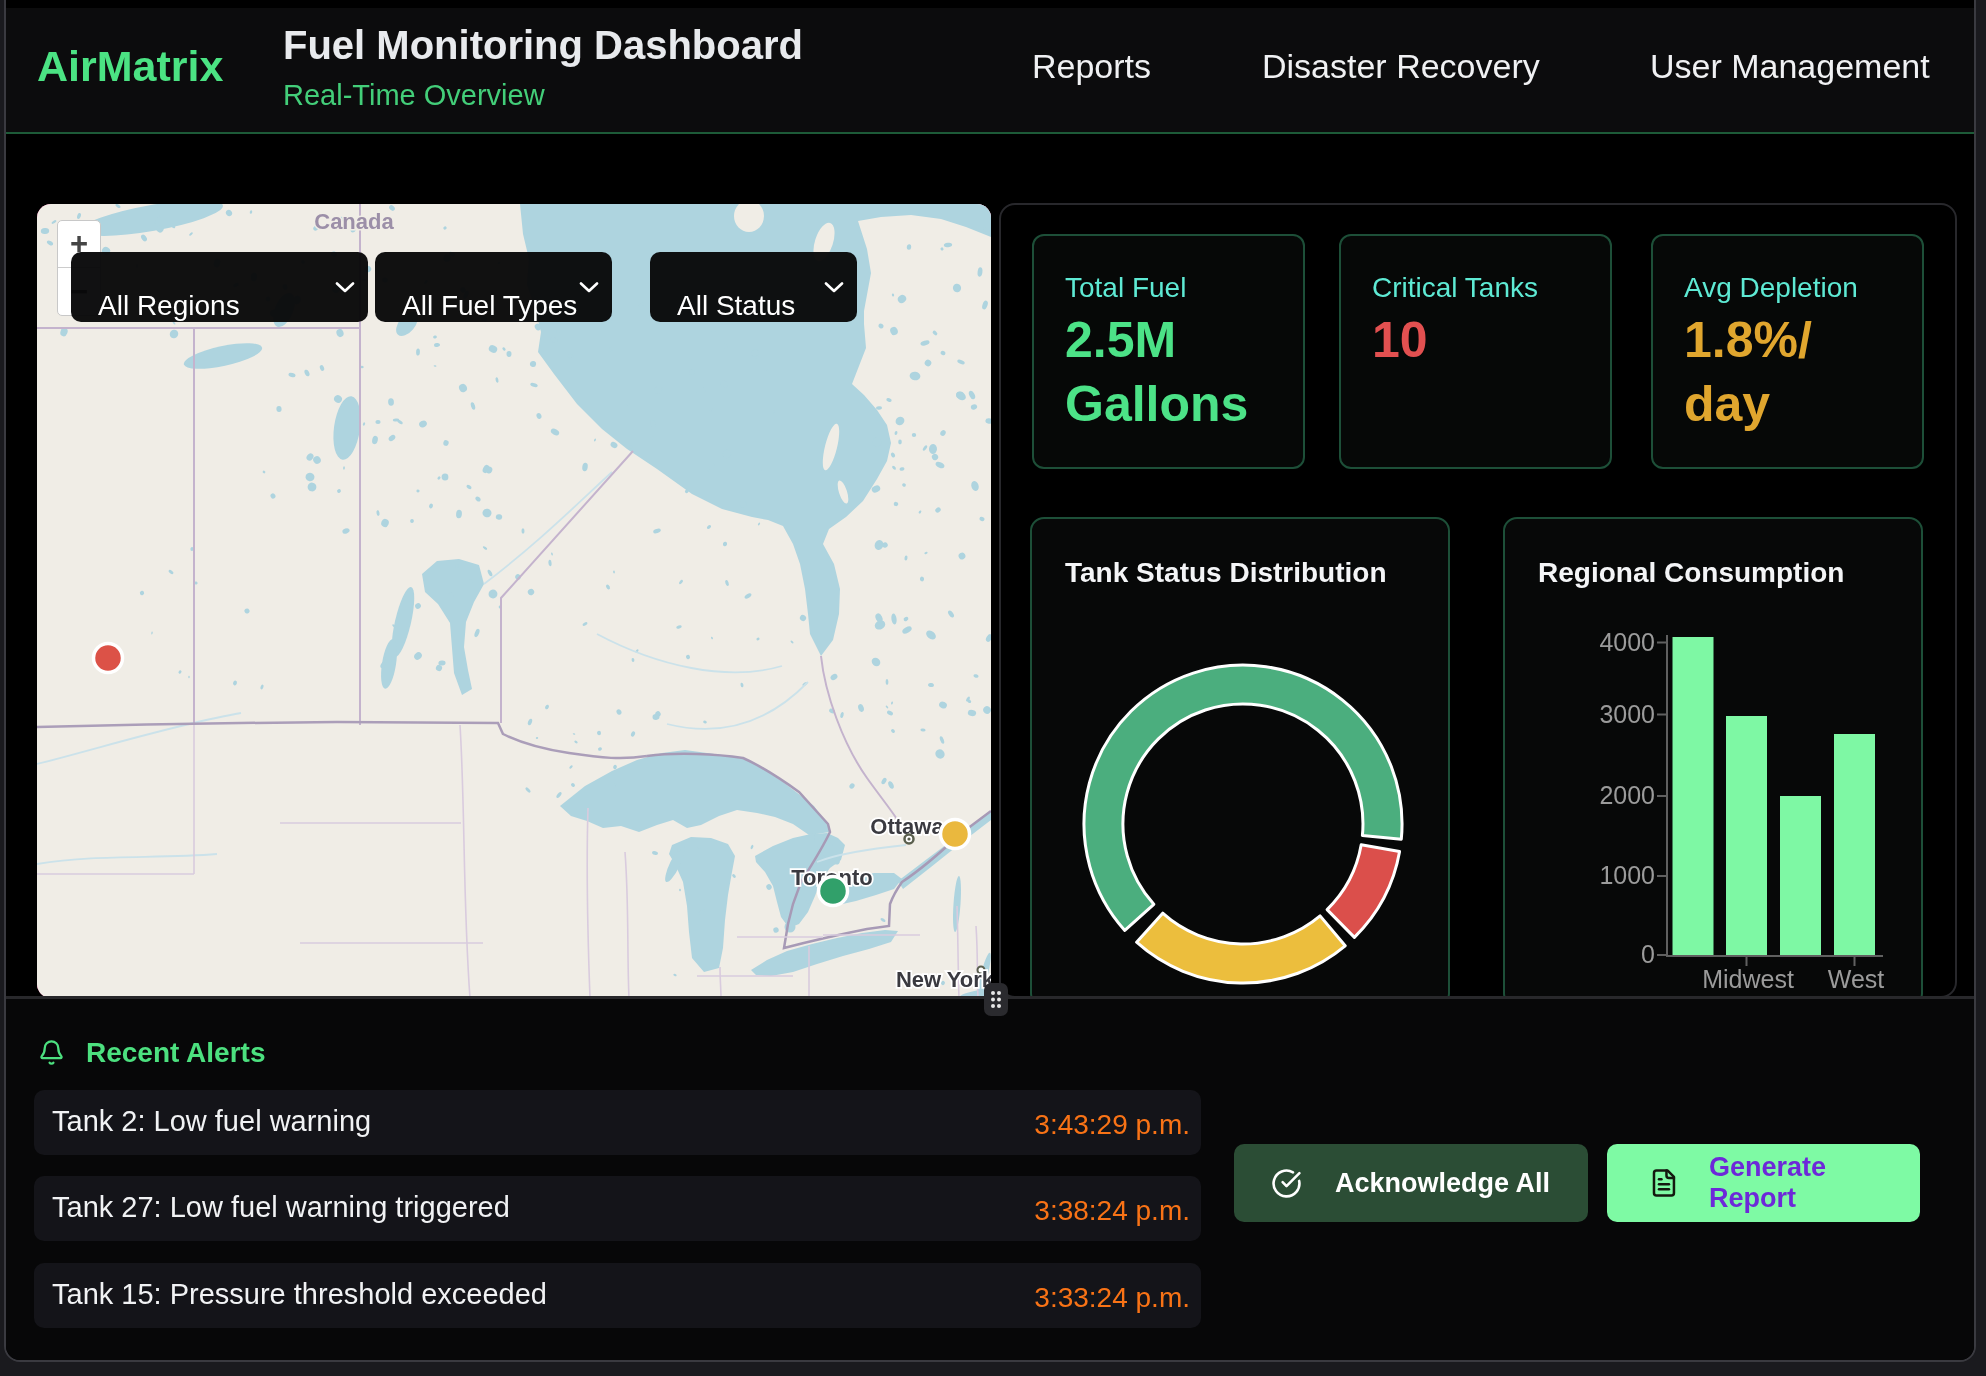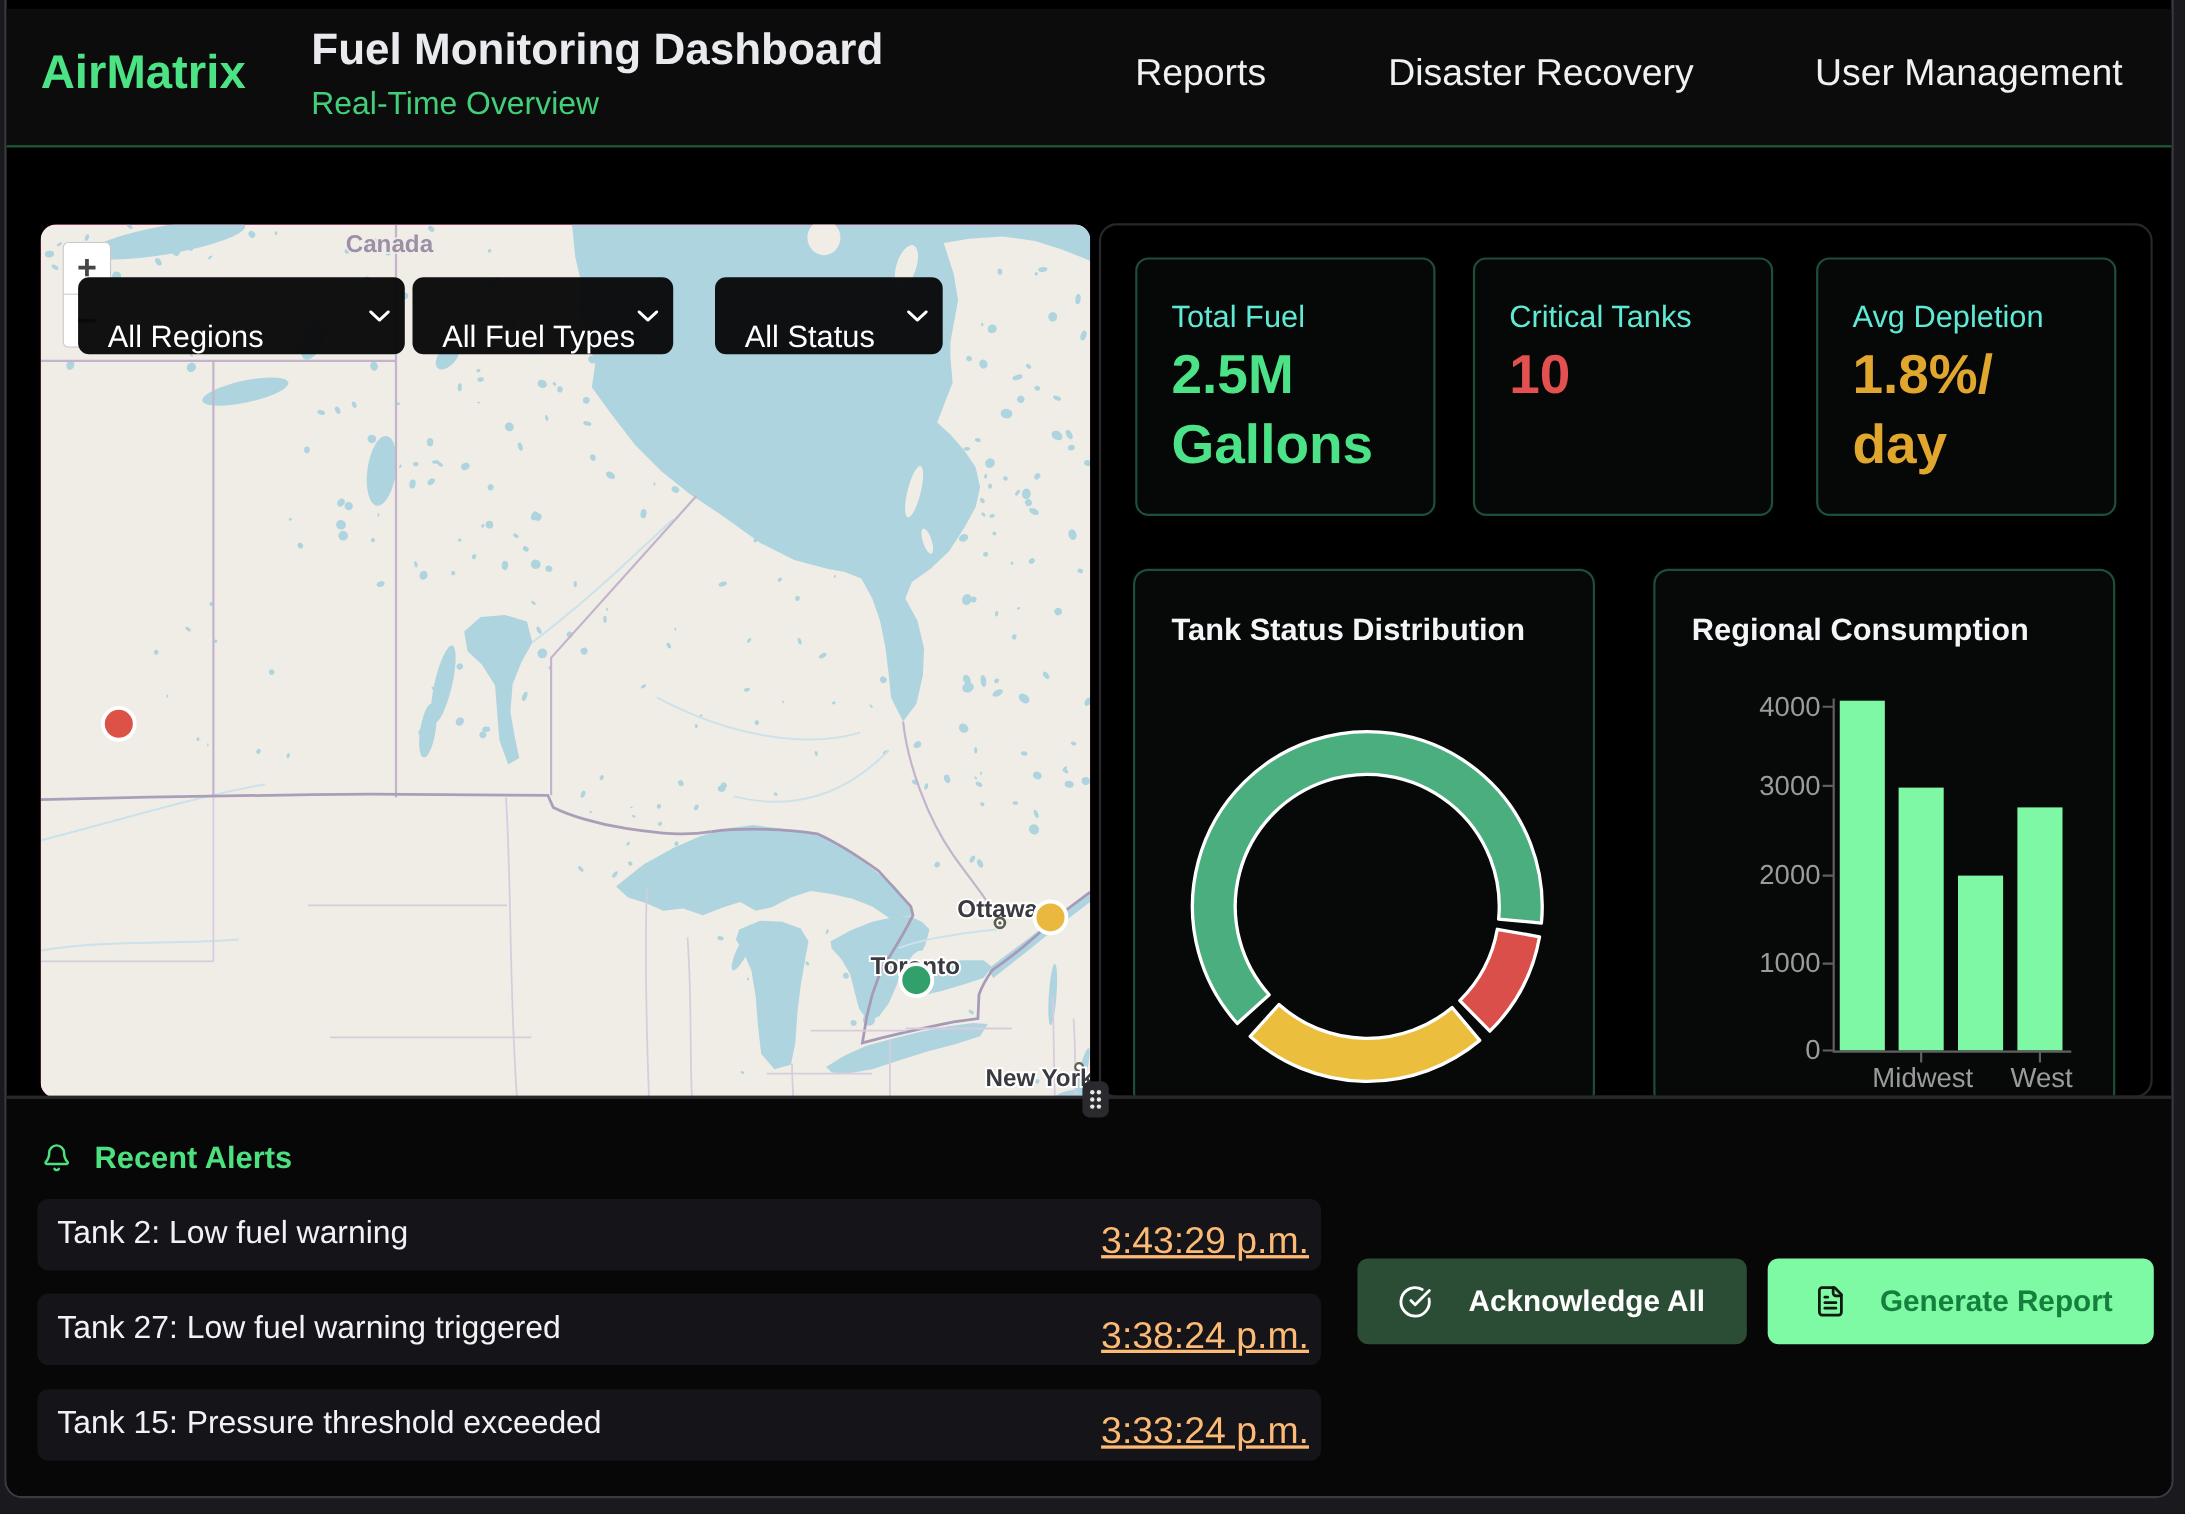--- a/index.html
+++ b/index.html
@@ -31,24 +31,24 @@
 .chartcard { position:absolute; top:312px; width:420px; height:490px; background:#070808; border:2px solid #1d4f38; border-radius:14px; }
 .charttitle { position:absolute; left:33px; top:38px; font-size:28px; font-weight:bold; color:#f4f5f7; }
 
 
 #divider { position:absolute; left:6px; top:988px; width:1968px; height:3px; background:#28282b; }
 #handle { position:absolute; left:984px; top:975px; width:24px; height:33px; background:#2a2a2e; border-radius:7px; }
 #bottom { position:absolute; left:6px; top:991px; width:1968px; height:370px; background:#070708; }
 #ralerts { position:absolute; left:80px; top:38px; font-size:28px; font-weight:bold; color:#4ce07f; }
 .arow { position:absolute; left:28px; width:1167px; height:65px; background:#141419; border-radius:10px; }
 .arow .at { position:absolute; left:18px; top:15px; font-size:29px; color:#f1f2f4; }
-.arow .tm { position:absolute; right:11px; top:19px; font-size:34px; color:#fdba74;text-decoration:underline; }
+.arow .tm { position:absolute; right:11px; top:19px; font-size:28px; color:#f97316; }
 .btn { position:absolute; top:145px; height:78px; border-radius:10px; display:flex; align-items:center; }
 #ackbtn { left:1228px; width:354px; background:#2b4d35; color:#fff; }
-#genbtn { left:1601px; width:351px; background:#7efaa4; color:#15803d; }
+#genbtn { left:1601px; width:313px; background:#7efaa4; color:#6d28d9; }
 .btn .bt { font-size:27px; font-weight:bold; }
 </style>
 </head>
 <body>
 <div id="win">
     <div id="page">
 
 <div id="header">
   <div id="logo">AirMatrix</div>
   <div id="htitle">Fuel Monitoring Dashboard</div>

